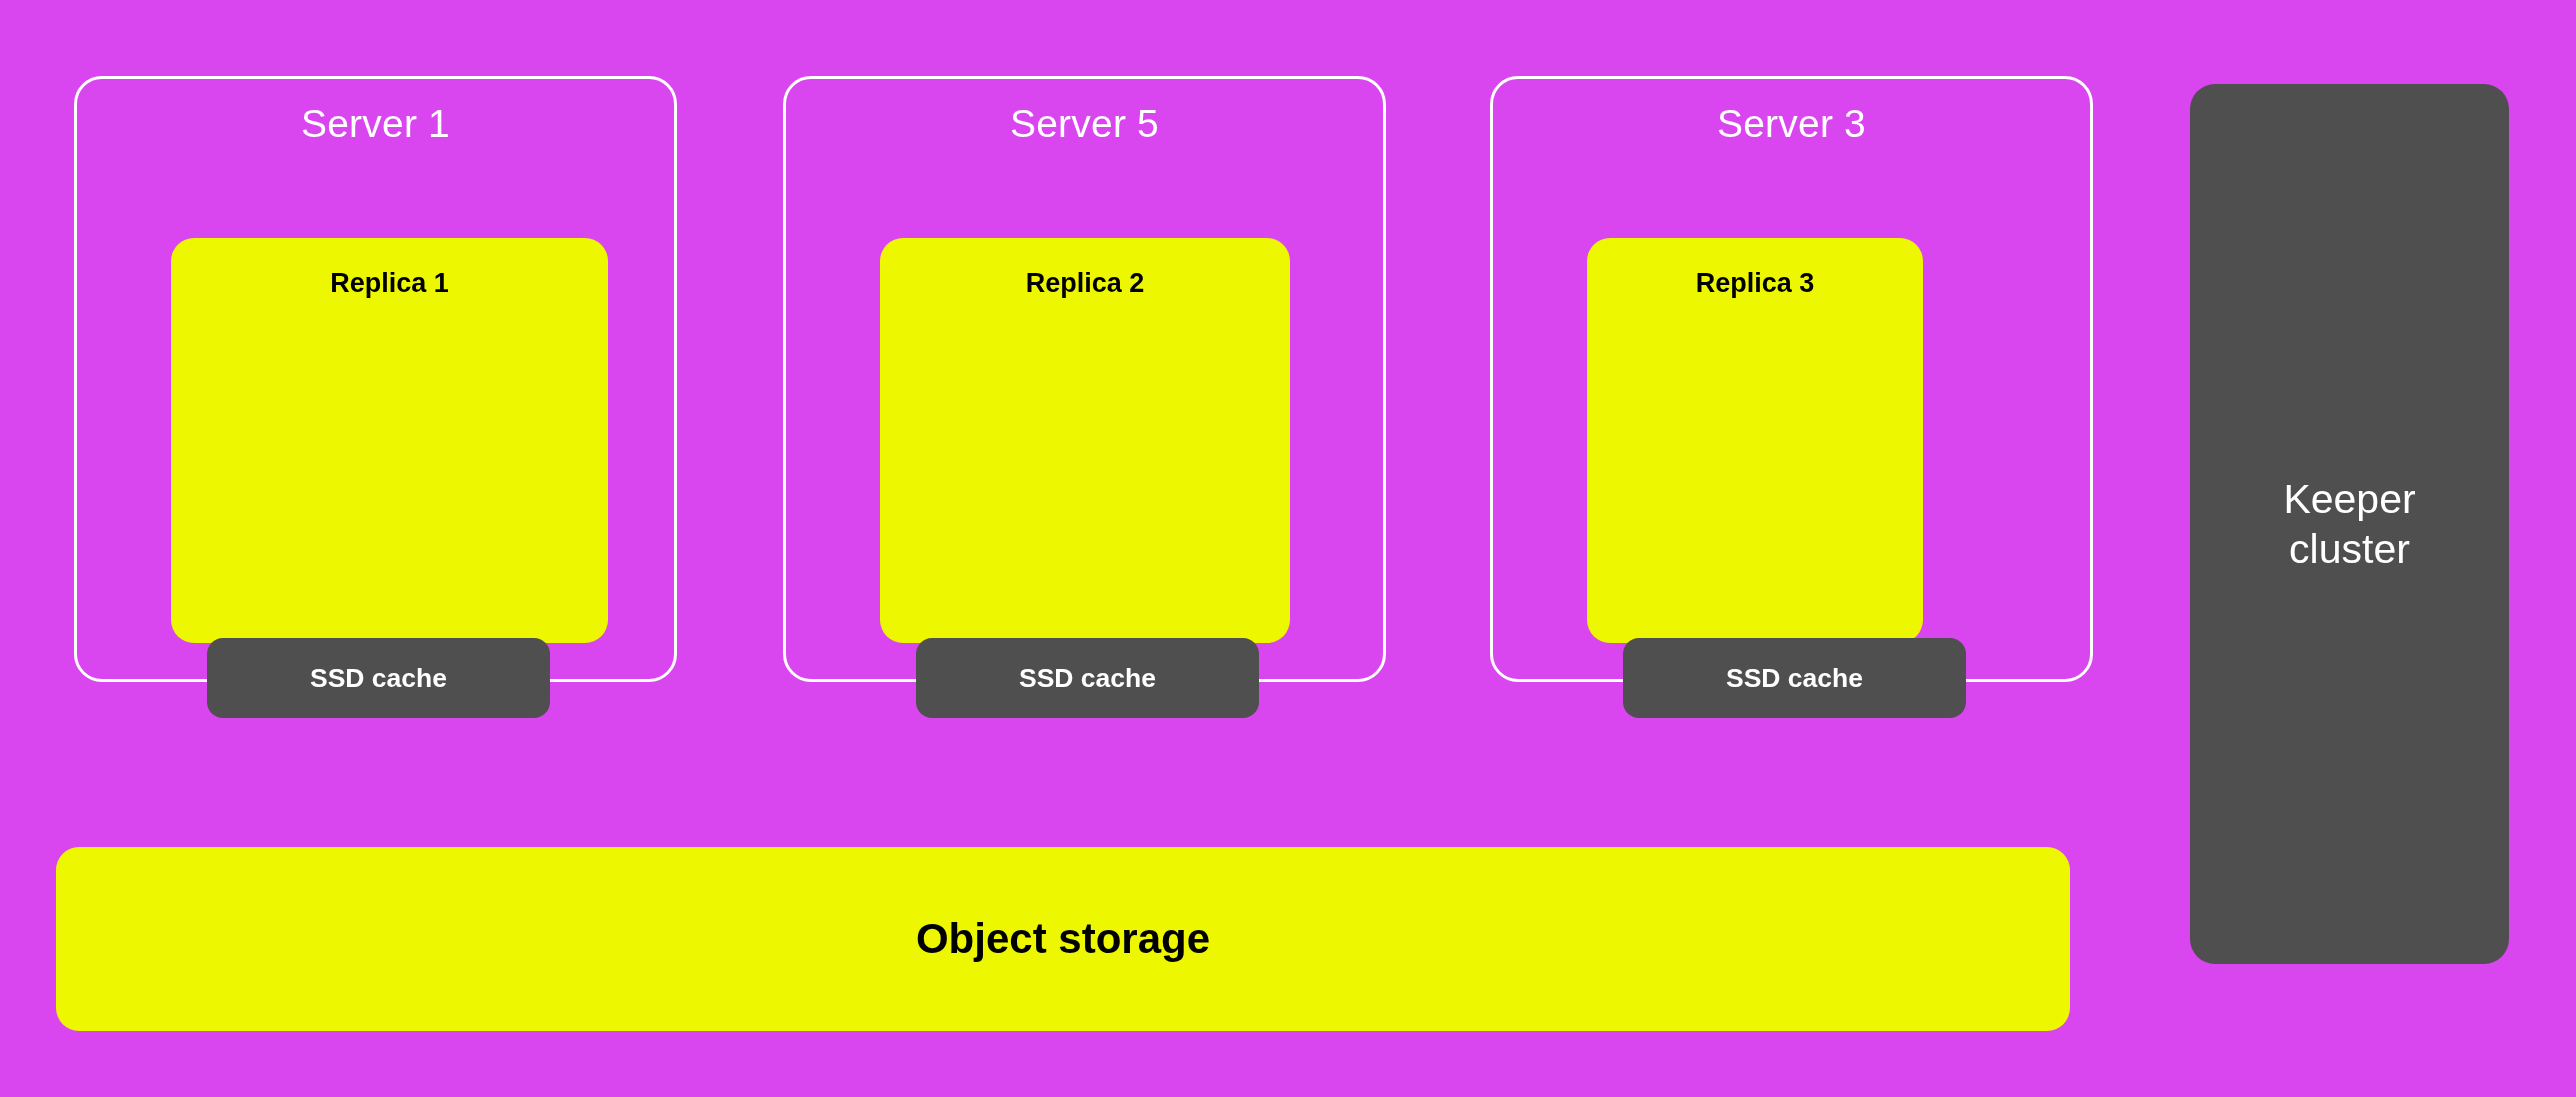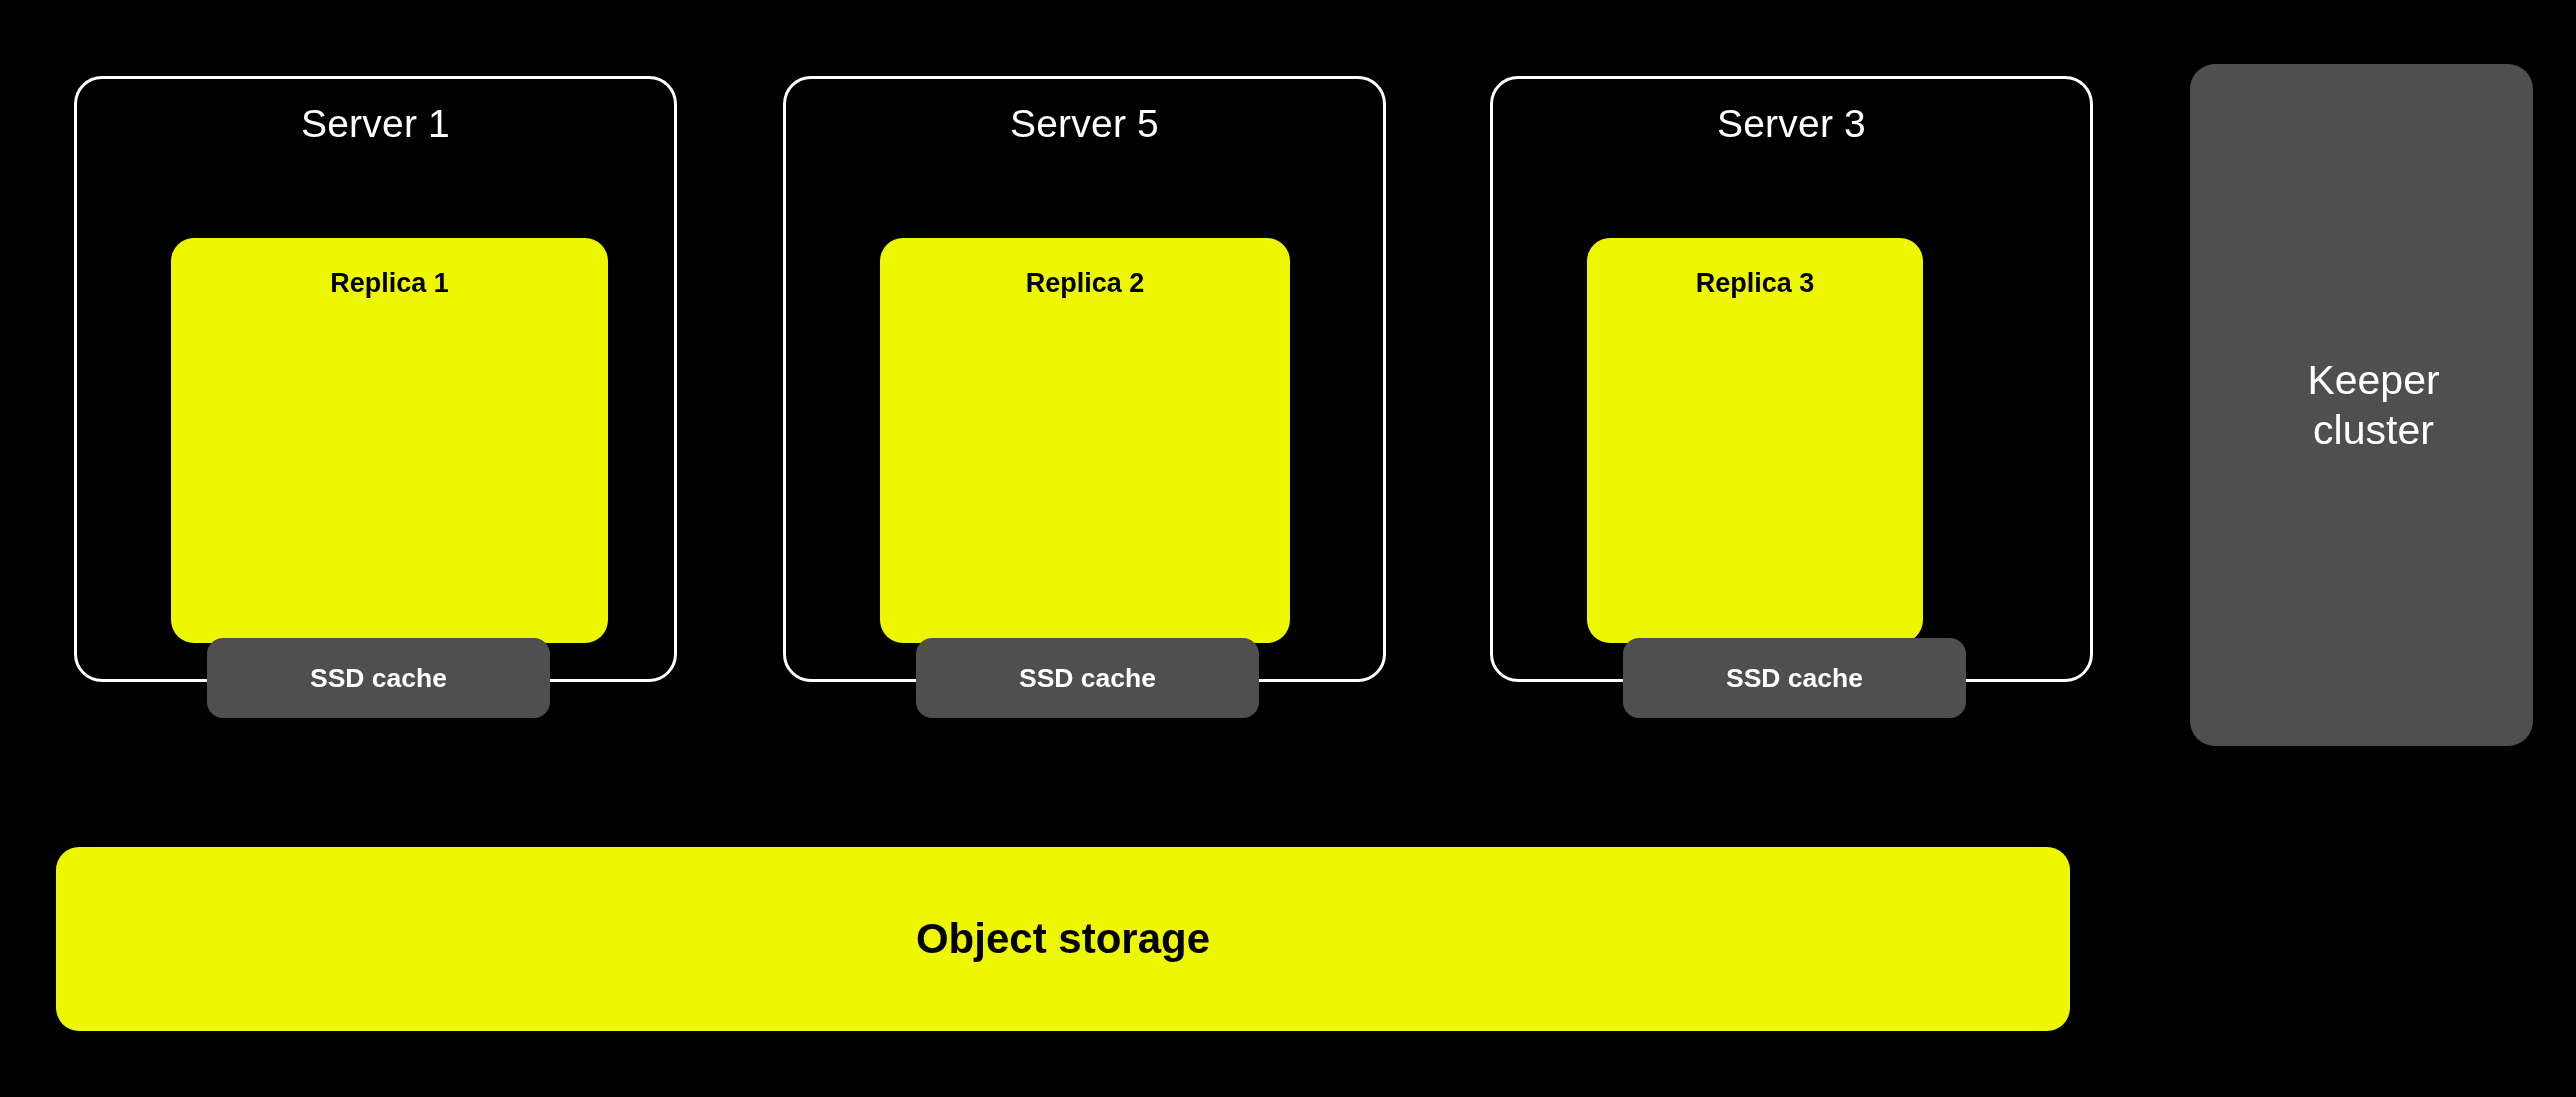--- a/index.html
+++ b/index.html
@@ -5,21 +5,21 @@
 <style>
   html, body {
     margin: 0;
     padding: 0;
     background: #2e2e2e;
   }
   #canvas {
     position: relative;
     width: 2576px;
     height: 1097px;
-    background: #000000;
+    background: #d946ef;
     font-family: "Liberation Sans", sans-serif;
     overflow: hidden;
   }
 
   
   .server-box {
     position: absolute;
     box-sizing: border-box;
     border: 3.5px solid #ffffff;
     border-radius: 28px;
@@ -143,19 +143,19 @@
     <div class="replica-label">Replica 3</div>
   </div>
   <div class="ssd-box" style="left:1623px; top:638px; width:343px; height:80px;">
     <span class="ssd-label">SSD cache</span>
   </div>
 
   <div class="object-storage" style="left:56px; top:847px; width:2014px; height:184px;">
     <span class="object-storage-label">Object storage</span>
   </div>
 
-  <div class="keeper-panel" style="left:2190px; top:64px; width:319px; height:682px;padding-left:24px;">
+  <div class="keeper-panel" style="left:2190px; top:84px; width:319px; height:880px;">
     <span class="keeper-label">Keeper
 cluster</span>
   </div>
 
 </div>
 
 
 </body></html>

